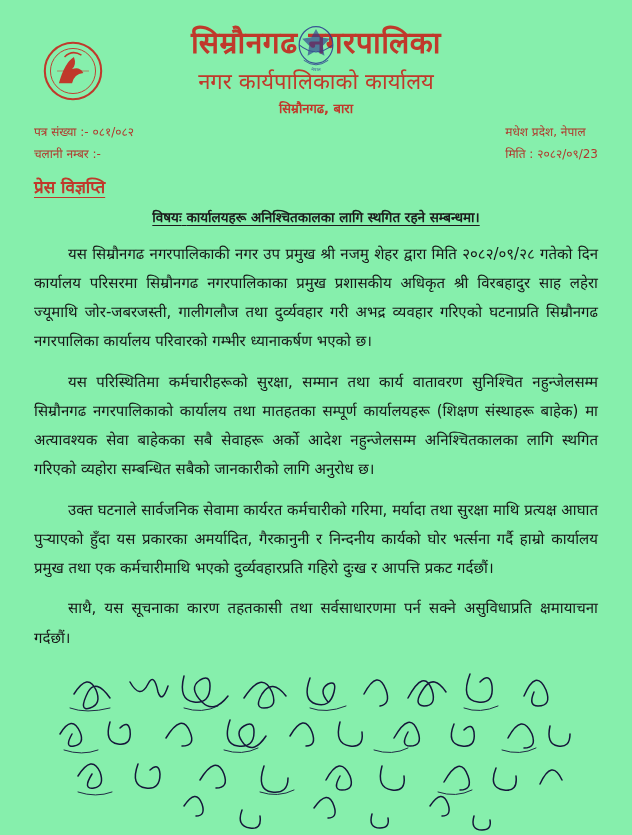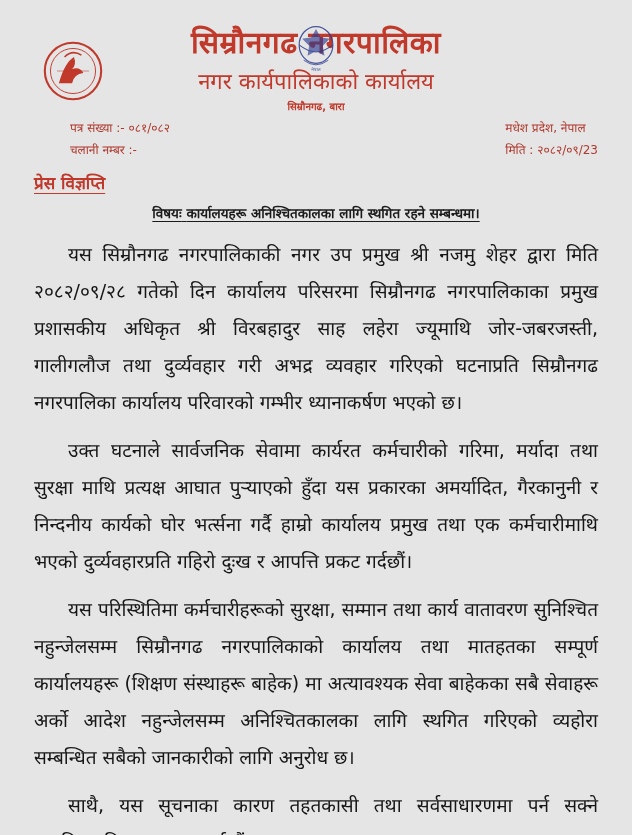--- a/index.html
+++ b/index.html
@@ -14,21 +14,21 @@
     color: #1a1a1a;
     position: relative;
     overflow: hidden;
   }
   .page {
     position: relative;
     width: 632px;
     height: 835px;
     box-sizing: border-box;
     padding: 10px 34px 0 34px;
-    background: #e5e5e5;
+    background: #86efac;
   }
 
   
   .letterhead {
     position: relative;
     text-align: center;
   }
   .emblem-top {
     position: absolute;
     left: 50%;
@@ -54,40 +54,39 @@
     margin: 16px 0 0 0;
     line-height: 1.15;
   }
   .org-sub {
     font-size: 22px;
     font-weight: normal;
     color: #c0392b;
     margin: 4px 0 0 0;
   }
   .org-place {
-    font-size: 10px;
+    font-size: 13px;
     font-weight: bold;
     color: #c0392b;
     margin: 4px 0 0 0;
   }
 
   
   .meta {
     position: relative;
     height: 48px;
     margin-top: 4px;
     font-size: 12px;
     color: #b03a2e;
   }
   .meta .left {
     position: absolute;
     left: 0;
     top: 0;
     line-height: 1.9;
-    margin-left: 36px;
   }
   .meta .right {
     position: absolute;
     right: 0;
     top: 0;
     text-align: left;
     line-height: 1.9;
   }
   .meta .ref-no,
   .meta .dispatch-no,
@@ -110,21 +109,21 @@
     text-align: center;
     font-size: 13.5px;
     font-weight: bold;
     color: #1b1b1b;
     margin: 10px 0 14px 0;
   }
   .subject u { text-decoration: underline; text-underline-offset: 3px;}
 
   
   .body-text p {
-    font-size: 19px;
+    font-size: 15px;
     line-height: 1.95;
     text-align: justify;
     text-justify: inter-word;
     margin: 0 0 11px 0;
     text-indent: 34px;
     color: #161616;
   }
 
   
   .sign-zone {
@@ -192,22 +191,22 @@
 
   <div class="doc-title">प्रेस विज्ञप्ति</div>
 
   <div class="subject">
     <u><span>विषयः</span>
     <span>कार्यालयहरू अनिश्चितकालका लागि स्थगित रहने सम्बन्धमा।</span></u>
   </div>
 
   <div class="body-text">
     <p>यस सिम्रौनगढ नगरपालिकाकी नगर उप प्रमुख श्री नजमु शेहर द्वारा मिति २०८२/०९/२८ गतेको दिन कार्यालय परिसरमा सिम्रौनगढ नगरपालिकाका प्रमुख प्रशासकीय अधिकृत श्री विरबहादुर साह लहेरा ज्यूमाथि जोर-जबरजस्ती, गालीगलौज तथा दुर्व्यवहार गरी अभद्र व्यवहार गरिएको घटनाप्रति सिम्रौनगढ नगरपालिका कार्यालय परिवारको गम्भीर ध्यानाकर्षण भएको छ।</p>
+    <p>यस परिस्थितिमा कर्मचारीहरूको सुरक्षा, सम्मान तथा कार्य वातावरण सुनिश्चित नहुन्जेलसम्म सिम्रौनगढ नगरपालिकाको कार्यालय तथा मातहतका सम्पूर्ण कार्यालयहरू (शिक्षण संस्थाहरू बाहेक) मा अत्यावश्यक सेवा बाहेकका सबै सेवाहरू अर्को आदेश नहुन्जेलसम्म अनिश्चितकालका लागि स्थगित गरिएको व्यहोरा सम्बन्धित सबैको जानकारीको लागि अनुरोध छ।</p>
     <p>उक्त घटनाले सार्वजनिक सेवामा कार्यरत कर्मचारीको गरिमा, मर्यादा तथा सुरक्षा माथि प्रत्यक्ष आघात पुऱ्याएको हुँदा यस प्रकारका अमर्यादित, गैरकानुनी र निन्दनीय कार्यको घोर भर्त्सना गर्दै हाम्रो कार्यालय प्रमुख तथा एक कर्मचारीमाथि भएको दुर्व्यवहारप्रति गहिरो दुःख र आपत्ति प्रकट गर्दछौं।</p>
-    <p>यस परिस्थितिमा कर्मचारीहरूको सुरक्षा, सम्मान तथा कार्य वातावरण सुनिश्चित नहुन्जेलसम्म सिम्रौनगढ नगरपालिकाको कार्यालय तथा मातहतका सम्पूर्ण कार्यालयहरू (शिक्षण संस्थाहरू बाहेक) मा अत्यावश्यक सेवा बाहेकका सबै सेवाहरू अर्को आदेश नहुन्जेलसम्म अनिश्चितकालका लागि स्थगित गरिएको व्यहोरा सम्बन्धित सबैको जानकारीको लागि अनुरोध छ।</p>
     <p>साथै, यस सूचनाका कारण तहतकासी तथा सर्वसाधारणमा पर्न सक्ने असुविधाप्रति क्षमायाचना गर्दछौं।</p>
   </div>
 
   <div class="sign-zone">
     <svg viewBox="0 0 564 176" preserveAspectRatio="none">
       <g fill="none" stroke="#15163a" stroke-width="1.5" stroke-linecap="round">
         <path d="M40 30 q14 -22 22 -4 q6 14 -6 18 q-12 4 -2 -16 q8 -14 22 6"></path>
         <path d="M96 18 q10 18 18 2 q6 -12 10 8 q4 12 10 -6"></path>
         <path d="M150 12 q-6 24 10 26 q16 2 16 -16 q0 -12 -10 -6 q-12 8 2 22 q12 12 26 -6"></path>
         <path d="M210 34 q18 -28 28 -6 q6 16 -8 16 q-10 0 -2 -14 q10 -16 24 2"></path>

